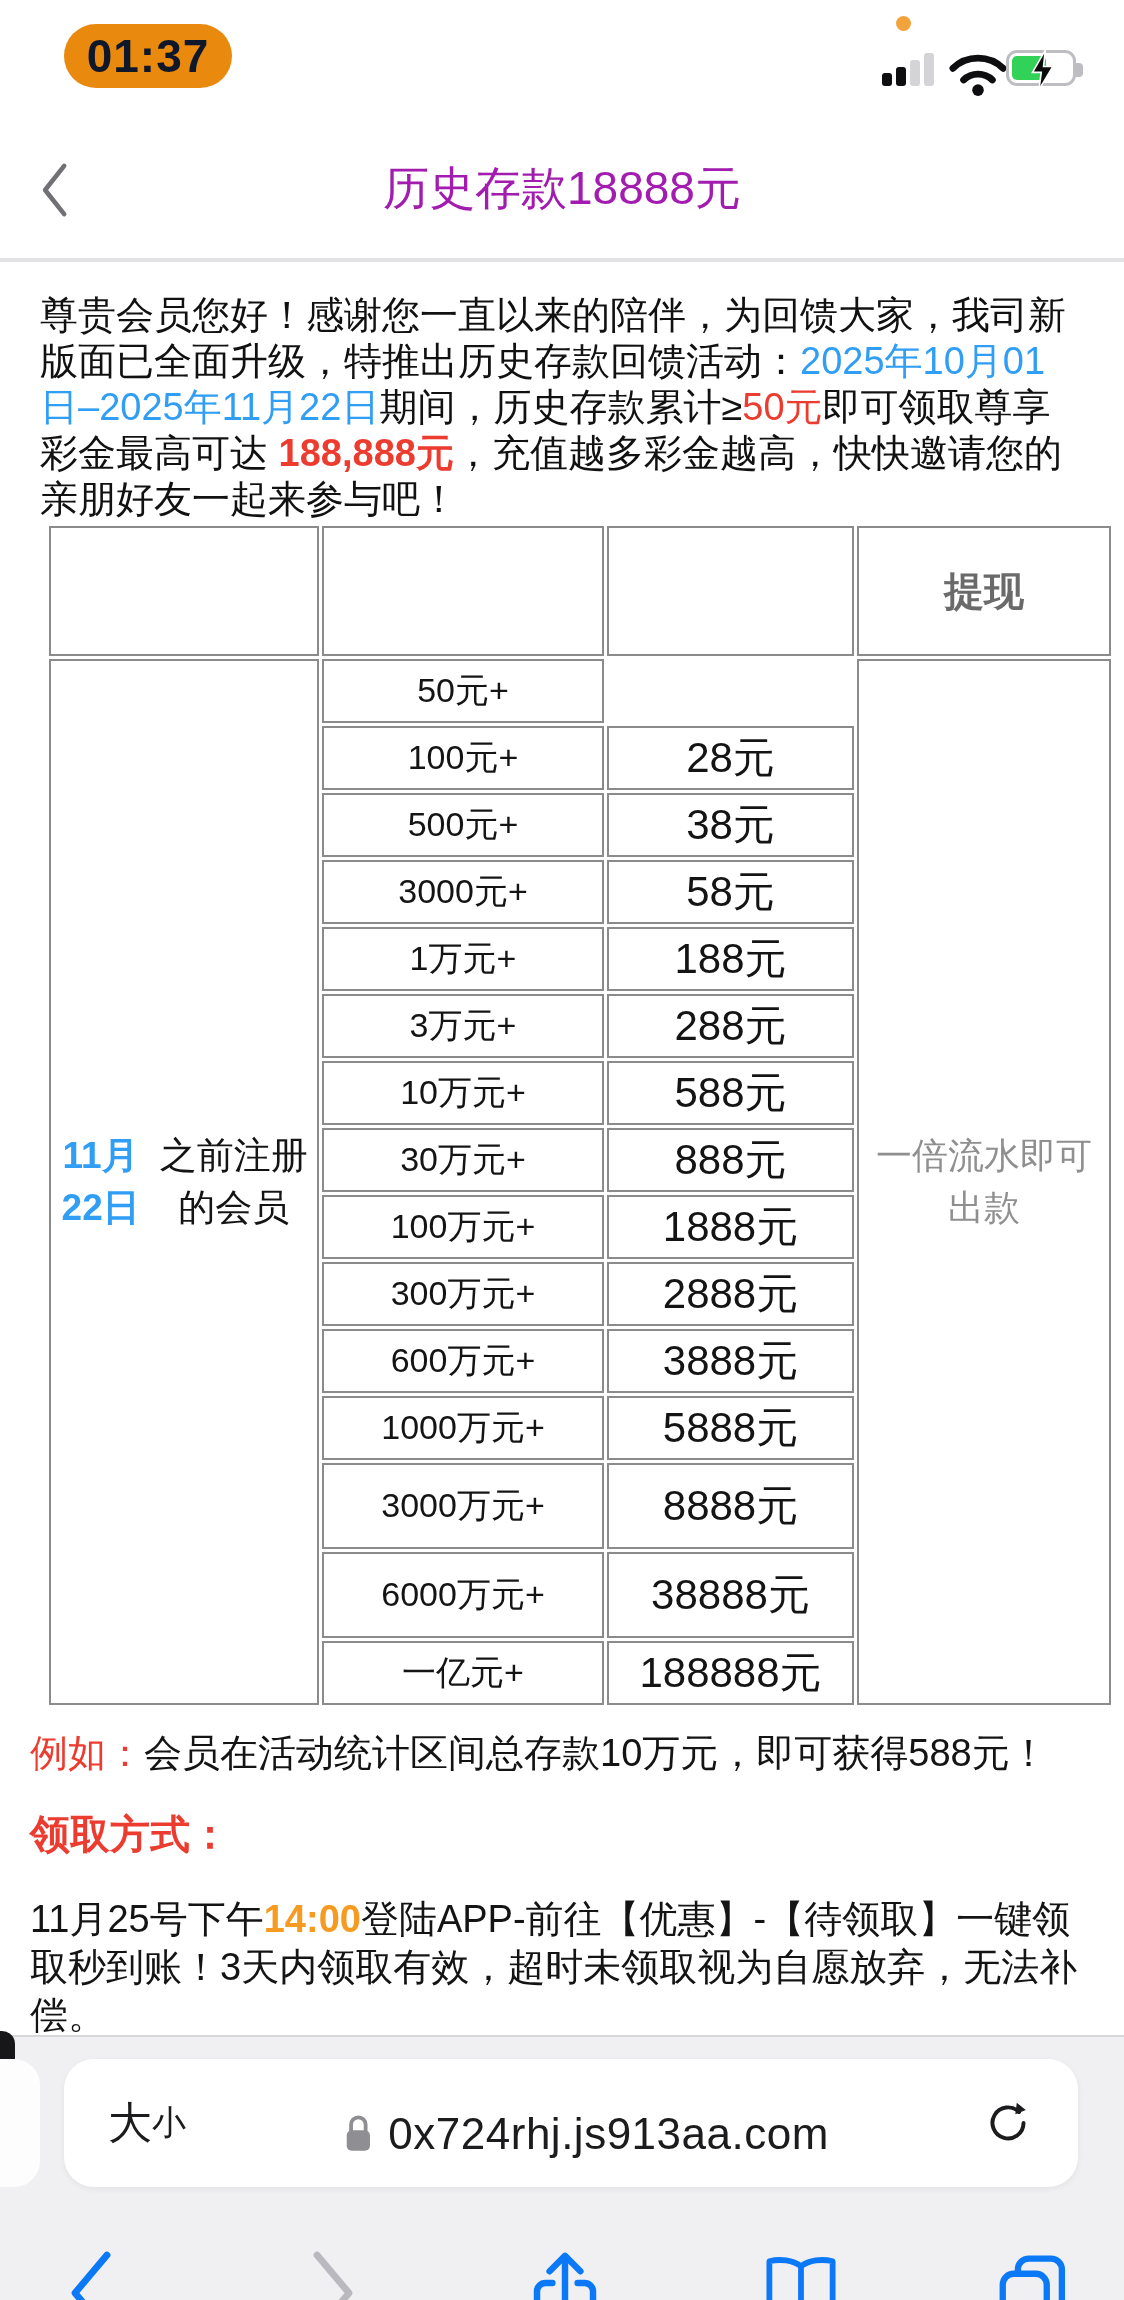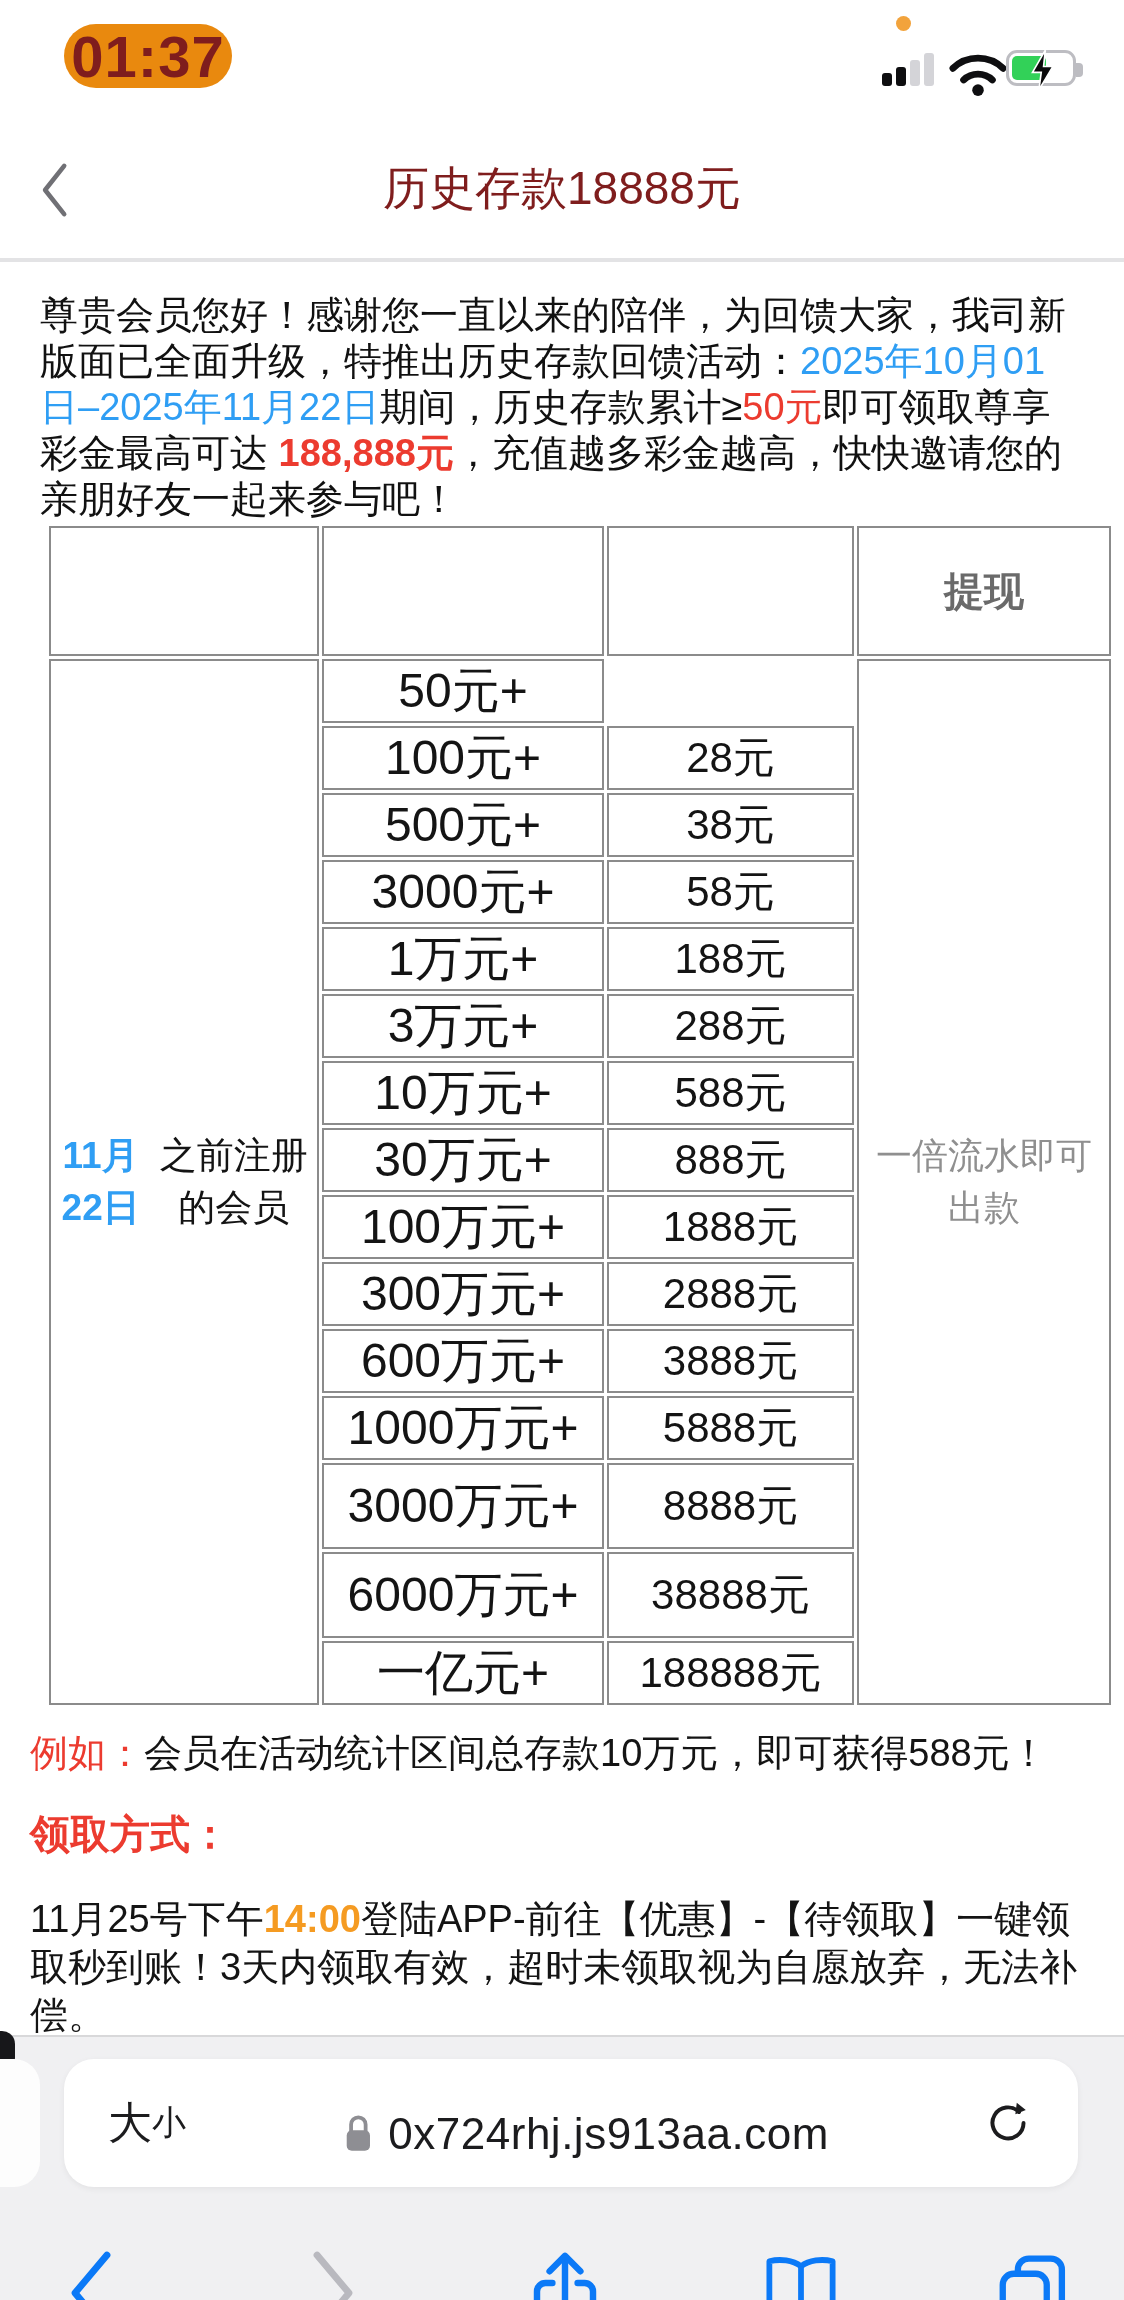--- a/index.html
+++ b/index.html
@@ -9,38 +9,38 @@
     --toolbar-blue:#0b79f7; --muted-gray:#6a6a6a; --note-gray:#8f8f8f;
   }
   *{margin:0;padding:0;box-sizing:border-box;}
   html,body{background:#fff;}
   body{font-family:"Liberation Sans","DejaVu Sans",sans-serif;color:#141414;}
   #screen{position:relative;width:1124px;height:2300px;background:#fff;overflow:hidden;margin:0 auto;}
 
   
   .status-bar{position:relative;height:110px;background:#fff;}
   .time-pill{position:absolute;left:64px;top:24px;width:168px;height:64px;border-radius:32px;
-    background:var(--pill-orange);color:#7f1d1d;font-weight:bold;font-size:58px;
+    background:var(--pill-orange);color:#0f172a;font-weight:bold;font-size:46px;
     display:flex;align-items:center;justify-content:center;letter-spacing:1px;}
   .rec-dot{position:absolute;left:896px;top:16px;width:15px;height:15px;border-radius:50%;background:#f2a33c;}
   .signal{position:absolute;left:882px;top:50px;width:56px;height:36px;display:flex;align-items:flex-end;gap:4px;}
   .signal span{width:10px;border-radius:3px;background:#0e0e10;display:block;}
   .signal span:nth-child(1){height:13px;}
   .signal span:nth-child(2){height:19px;}
   .signal span:nth-child(3){height:26px;background:#d4d4d8;}
   .signal span:nth-child(4){height:33px;background:#d4d4d8;}
   .wifi{position:absolute;left:946px;top:48px;}
   .battery{position:absolute;left:1006px;top:50px;width:70px;height:36px;border:3px solid #bdbdc2;border-radius:11px;}
   .battery .fill{position:absolute;left:3px;top:3px;bottom:3px;width:34px;background:#32d158;border-radius:5px;}
   .battery .nub{position:absolute;right:-10px;top:10px;width:7px;height:14px;background:#bdbdc2;border-radius:0 4px 4px 0;}
   .battery svg{position:absolute;left:20px;top:-4px;}
 
   
   .nav-header{position:relative;height:148px;display:flex;align-items:center;justify-content:center;padding-top:10px;}
-  .page-title{font-size:46px;color:#7f1d1d;}
+  .page-title{font-size:46px;color:#a21caf;}
   .back-btn{position:absolute;left:34px;top:52px;width:40px;height:56px;}
   .hairline{height:4px;background:#e3e3e5;}
 
   
   .intro{padding:30px 40px 0;font-size:38px;line-height:46px;color:#111;}
   .seg-blue{color:var(--link-blue);}
   .seg-red{color:var(--alert-red);}
   .seg-red-bold{color:var(--alert-red);font-weight:bold;}
 
   
@@ -49,21 +49,21 @@
     grid-template-rows:130px repeat(12,64px) 86px 86px 64px;
     gap:3px;padding-left:19px;}
   .promo-table>div{border:2px solid var(--table-border);display:flex;align-items:center;justify-content:center;text-align:center;background:#fff;}
   .th{background:var(--accent-green);color:#fff;font-weight:bold;font-size:40px;grid-row:1;}
   .th.muted{color:var(--muted-gray);}
   .th:nth-child(1){grid-column:1;} .th:nth-child(2){grid-column:2;}
   .th:nth-child(3){grid-column:3;} .th:nth-child(4){grid-column:4;}
   .audience{grid-column:1;grid-row:2 / span 15;font-size:37px;line-height:52px;}
   .audience .hl{color:var(--link-blue);font-weight:bold;}
   .withdraw{grid-column:4;grid-row:2 / span 15;color:var(--note-gray);font-size:36px;line-height:52px;padding:0 14px;}
-  .cell-deposit{grid-column:2;font-size:48px;}
+  .cell-deposit{grid-column:2;font-size:34px;}
   .cell-bonus{grid-column:3;font-size:42px;}
 
   
   .example{margin:24px 30px 0;font-size:38px;line-height:48px;}
   .claim-heading{margin:32px 30px 0;font-size:40px;line-height:50px;font-weight:bold;color:var(--alert-red);}
   .claim{margin:36px 30px 0;font-size:38px;line-height:48px;}
   .seg-orange-bold{color:var(--highlight-orange);font-weight:bold;}
 
   
   .browser{position:absolute;left:0;top:2035px;width:1124px;height:265px;

